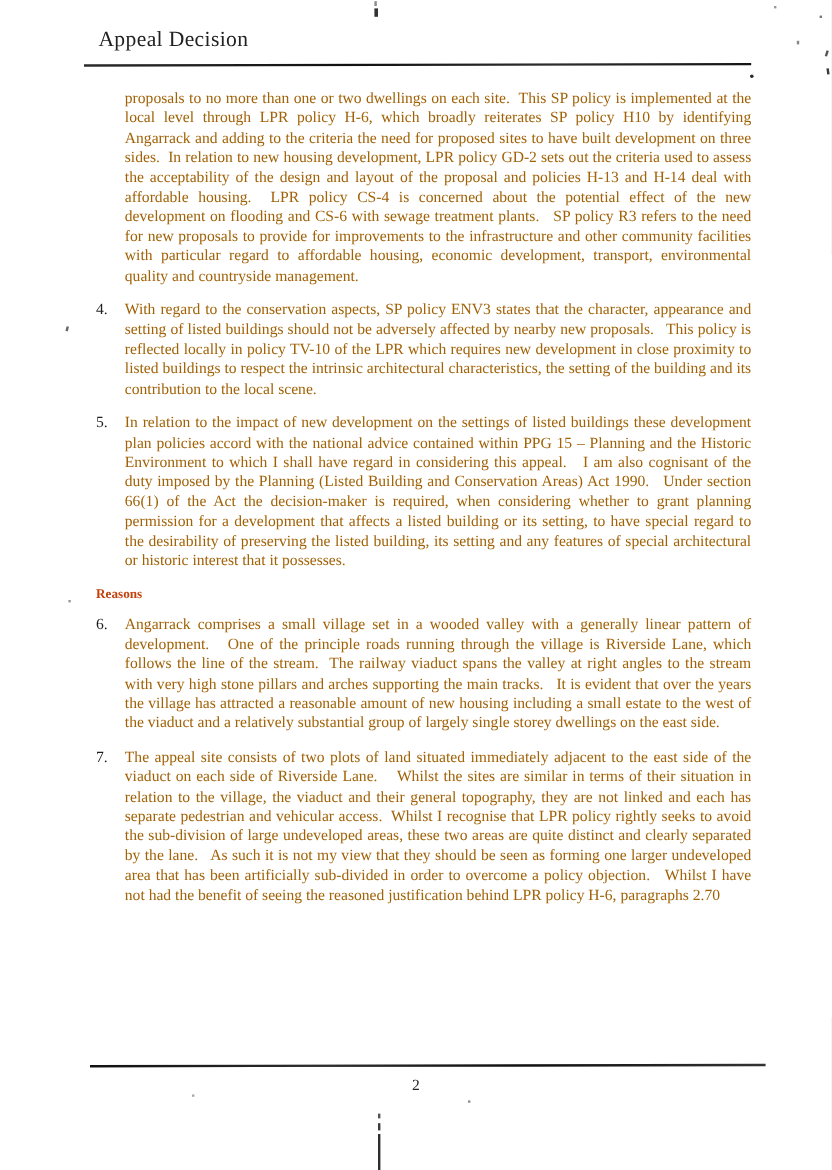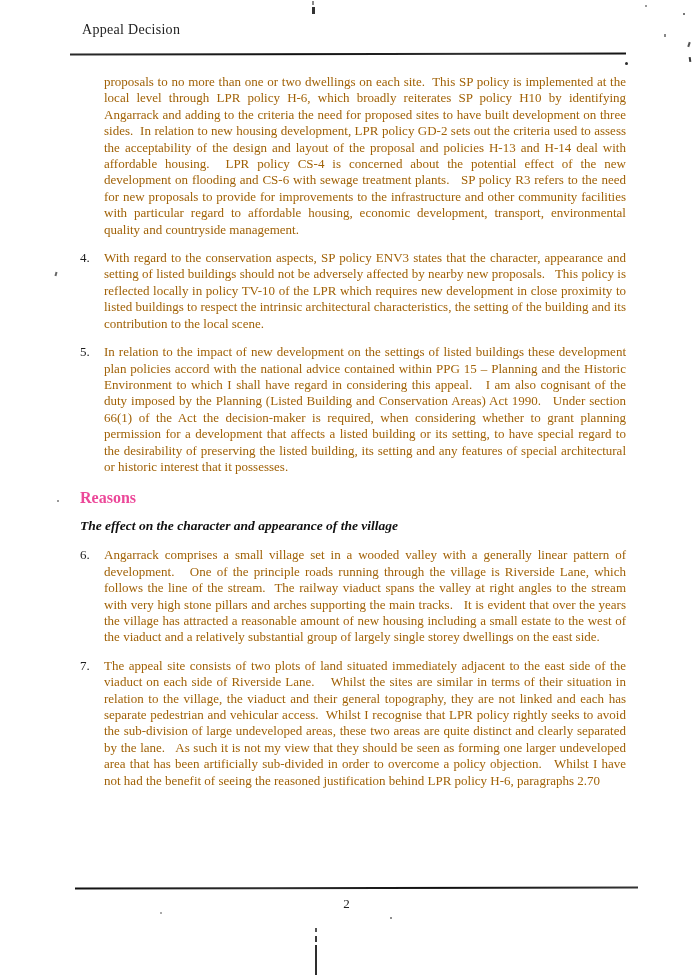--- a/index.html
+++ b/index.html
@@ -10,21 +10,21 @@
     background: #ffffff;
     font-family: "Liberation Serif", "DejaVu Serif", serif;
     color: #1d1d1d;
     overflow: hidden;
     margin: 0 auto;
   }
   .header-title {
     position: absolute;
     top: 22px;
     left: 82px;
-    font-size: 14px;
+    font-size: 18px;
     letter-spacing: 0.3px;
     color: #222;
   }
   .header-rule {
     position: absolute;
     top: 53px;
     left: 70px;
     width: 556px;
     height: 2px;
     background: linear-gradient(to right, #2a2a2a, #111 40%, #2e2e2e 70%, #151515);
@@ -49,23 +49,23 @@
   .para-text {
     flex: 1;
     font-size: 13px;
     line-height: 16.4px;
     text-align: justify;
     white-space: pre-wrap;
     color: #a16207;
   }
   .section-heading {
     font-weight: bold;
-    font-size: 16px;
+    font-size: 11px;
     margin: 14px 0 11px 0;
-    color: #ec4899;
+    color: #c2410c;
   }
   .subsection-heading {
     font-weight: bold;
     font-style: italic;
     font-size: 13.5px;
     margin: 0 0 13px 0;
     color: #111;
   }
   .footer-rule {
     position: absolute;
@@ -119,21 +119,20 @@
       </div>
       <div class="para">
         <span class="para-num">4.</span>
         <span class="para-text">With regard to the conservation aspects, SP policy ENV3 states that the character, appearance and setting of listed buildings should not be adversely affected by nearby new proposals.   This policy is reflected locally in policy TV-10 of the LPR which requires new development in close proximity to listed buildings to respect the intrinsic architectural characteristics, the setting of the building and its contribution to the local scene.</span>
       </div>
       <div class="para">
         <span class="para-num">5.</span>
         <span class="para-text">In relation to the impact of new development on the settings of listed buildings these development plan policies accord with the national advice contained within PPG 15 – Planning and the Historic Environment to which I shall have regard in considering this appeal.   I am also cognisant of the duty imposed by the Planning (Listed Building and Conservation Areas) Act 1990.   Under section 66(1) of the Act the decision-maker is required, when considering whether to grant planning permission for a development that affects a listed building or its setting, to have special regard to the desirability of preserving the listed building, its setting and any features of special architectural or historic interest that it possesses.</span>
       </div>
       <div class="section-heading">Reasons</div>
-      <div class="subsection-heading">The effect on the character and appearance of the village</div>
       <div class="para">
         <span class="para-num">6.</span>
         <span class="para-text">Angarrack comprises a small village set in a wooded valley with a generally linear pattern of development.   One of the principle roads running through the village is Riverside Lane, which follows the line of the stream.  The railway viaduct spans the valley at right angles to the stream with very high stone pillars and arches supporting the main tracks.   It is evident that over the years the village has attracted a reasonable amount of new housing including a small estate to the west of the viaduct and a relatively substantial group of largely single storey dwellings on the east side.</span>
       </div>
       <div class="para">
         <span class="para-num">7.</span>
         <span class="para-text">The appeal site consists of two plots of land situated immediately adjacent to the east side of the viaduct on each side of Riverside Lane.    Whilst the sites are similar in terms of their situation in relation to the village, the viaduct and their general topography, they are not linked and each has separate pedestrian and vehicular access.  Whilst I recognise that LPR policy rightly seeks to avoid the sub-division of large undeveloped areas, these two areas are quite distinct and clearly separated by the lane.   As such it is not my view that they should be seen as forming one larger undeveloped area that has been artificially sub-divided in order to overcome a policy objection.   Whilst I have not had the benefit of seeing the reasoned justification behind LPR policy H-6, paragraphs 2.70</span>
       </div>
     </div>
 

